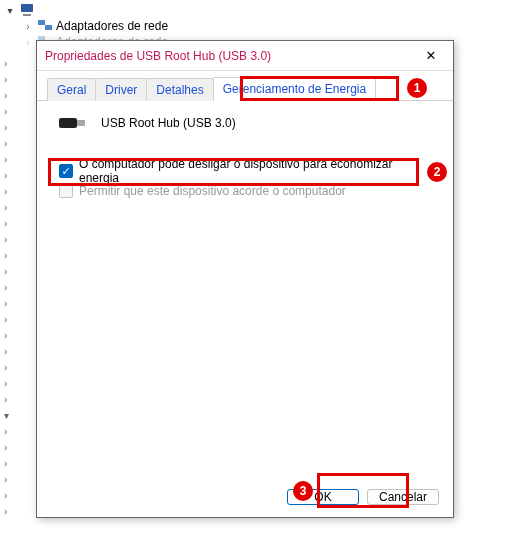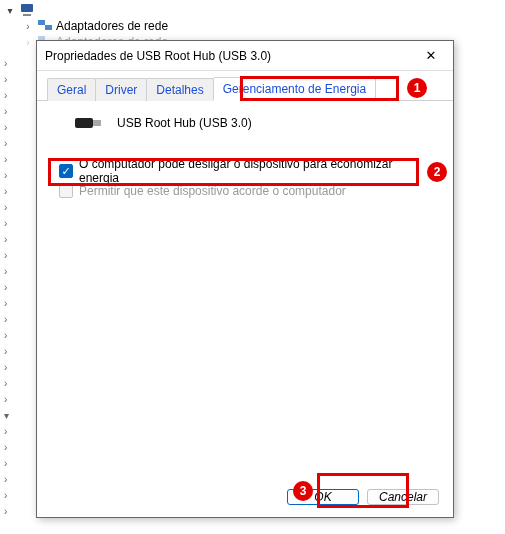--- a/index.html
+++ b/index.html
@@ -96,21 +96,21 @@
   .titlebar {
     height: 30px;
     display: flex;
     align-items: center;
     padding: 0 8px;
     border-bottom: 1px solid #e0e0e0;
   }
   .titlebar .title {
     flex: 1;
     font-size: 12px;
-    color: #000000;
+    color: #be185d;
   }
   .closebtn {
     width: 28px;
     text-align: center;
     font-size: 13px;
     color: #000;
     cursor: pointer;
   }
   .tabbar {
     display: flex;
@@ -153,21 +153,21 @@
     font-weight: 600;
     display: flex;
     align-items: center;
     justify-content: center;
     z-index: 60;
     pointer-events:none;
   }
   .device-row {
     display: flex;
     align-items: center;
-    padding: 14px 18px 8px 38px;
+    padding: 14px 18px 8px 22px;
   }
   .usb-icon {
     width: 28px; height: 16px;
     position: relative;
     margin-right: 14px;
   }
   .usb-icon::before {
     content:"";
     position:absolute;
     left:0; top:3px;
@@ -219,21 +219,20 @@
     min-width: 72px;
     height: 16px;
     border: 1px solid #c2c2c2;
     background: #fdfdfd;
     font-size: 12px;
     border-radius: 3px;
     cursor: pointer;
     display:flex;
     align-items:center;
     justify-content:center;
-    font-style:italic;
   }
   .btn.primary {
     border: 1px solid #0067c0;
   }
 </style>
 </head>
 <body>
 
 <div class="bg-tree">
   <div class="tree-row">

